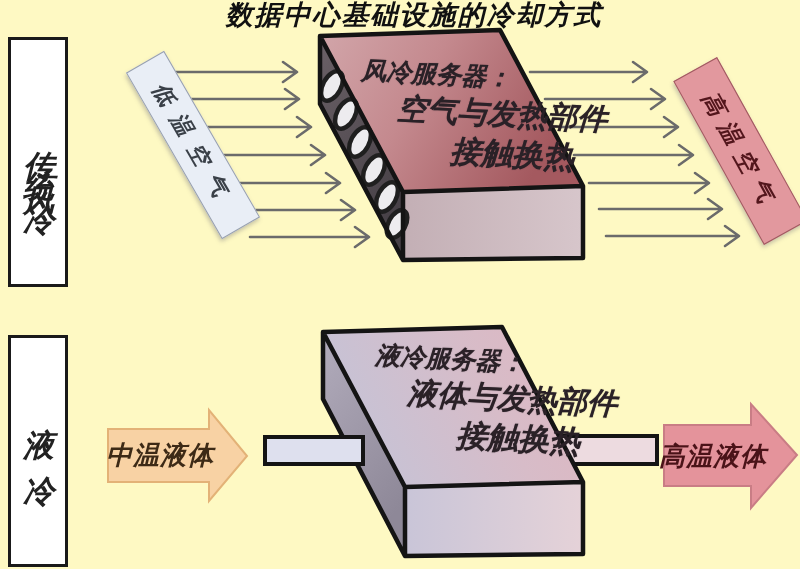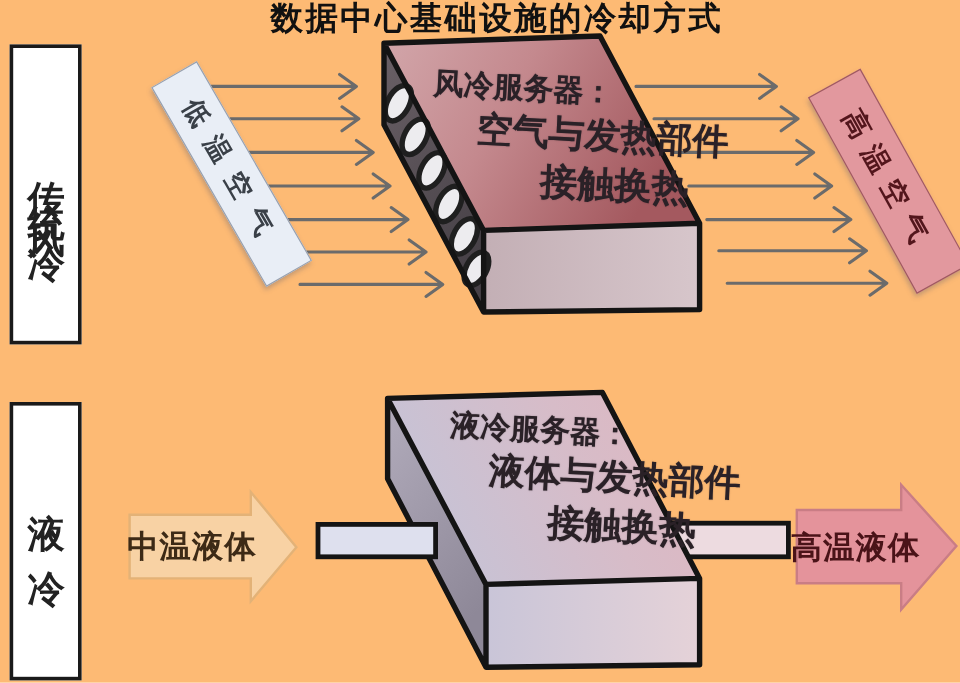--- a/index.html
+++ b/index.html
@@ -1,18 +1,18 @@
 <!DOCTYPE html>
 <html style="--title-color: #111111; --airflow-arrow: #6b6b6b; --cold-air-label-bg: #e9eef6; --cold-air-label-text: #3a4048; --hot-air-label-bg: #e2989e; --hot-air-label-text: #53161c; --air-server-top-light: #d2a6aa; --air-server-top-dark: #a4595f; --liquid-server-top-left: #c6c3d6; --liquid-server-top-right: #dfb6c0; --warm-liquid-arrow-bg: #f8d2a4; --warm-liquid-arrow-text: #3d2a16; --hot-liquid-arrow-bg: #e4939b; --hot-liquid-arrow-text: #4a1318; --pipe-left-fill: #dee0ee; --pipe-right-fill: #eddbe0; --outline: #141414;"><head>
 <meta charset="utf-8">
 <style>
   html,body{margin:0;padding:0;background:#fff;}
   .stage{
-    position:relative;width:800px;height:569px;overflow:hidden;background:#fdba74;
-    font-family:"Liberation Sans","DejaVu Sans",sans-serif;color:#111;
+    position:relative;width:800px;height:569px;overflow:hidden;background:#fef9c3;
+    font-family:"Liberation Sans","DejaVu Sans",sans-serif;color:#111;font-style:italic;
   }
   .title{
     position:absolute;top:-3px;left:0;width:800px;text-align:center;
     transform:translateX(14px);
     font-size:27px;font-weight:bold;letter-spacing:2px;color:var(--title-color,#111);
   }
   .side-box{
     position:absolute;left:8px;width:54px;background:#fff;
     border:3px solid #1a1a1a;display:flex;align-items:center;justify-content:center;
   }

